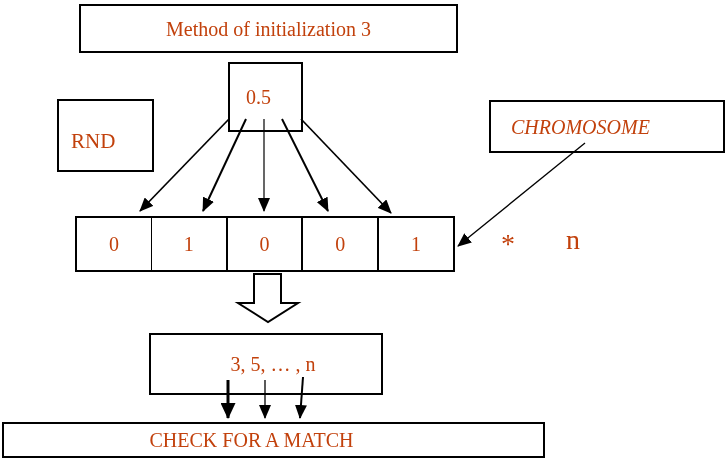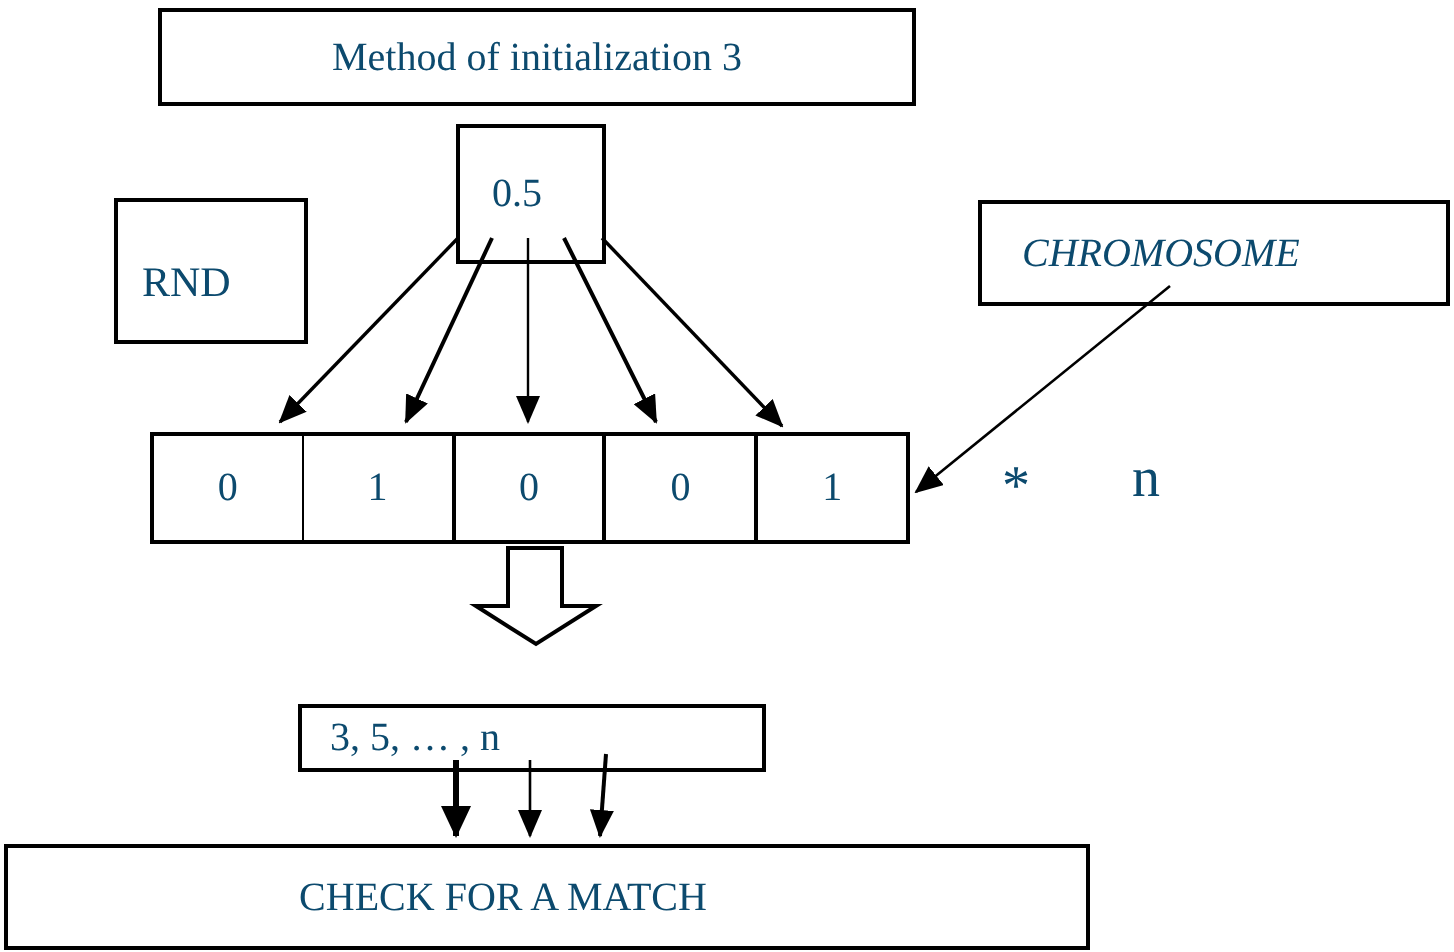--- a/index.html
+++ b/index.html
@@ -6,21 +6,21 @@
     margin: 0;
     padding: 0;
     background: #ffffff;
   }
   #canvas {
     position: relative;
     width: 727px;
     height: 476px;
     background: #ffffff;
     font-family: "Liberation Serif", "DejaVu Serif", serif;
-    color: #0c4a6e;
+    color: #c2410c;
     overflow: hidden;
   }
   .box {
     position: absolute;
     box-sizing: border-box;
     border: 2px solid #000000;
     background: #ffffff;
     display: flex;
     align-items: center;
     justify-content: center;
@@ -39,23 +39,23 @@
   .cell {
     flex: 1 1 0;
     display: flex;
     align-items: center;
     justify-content: center;
     font-size: 20px;
     border-left: 2px solid #000000;
   }
   .cell:first-child { border-left: none; }
   .cell:nth-child(2) { border-left-width: 1px; }
-  #seq-box      { left: 149px; top: 333px; width: 234px; height: 34px;
-                  justify-content: flex-start; padding-left: 14px; margin-top: 19px; }
-  #check-box    { left: 2px;   top: 422px; width: 543px; height: 53px; padding-right: 44px; }
+  #seq-box      { left: 149px; top: 333px; width: 234px; height: 62px;
+                  justify-content: center; padding-left: 14px; }
+  #check-box    { left: 2px;   top: 422px; width: 543px; height: 36px; padding-right: 44px; }
   .floating-label {
     position: absolute;
     line-height: 1;
   }
   #star-label { left: 501px; top: 230px; font-size: 28px; }
   #n-label    { left: 566px; top: 226px; font-size: 28px; }
   #arrow-layer {
     position: absolute;
     left: 0; top: 0;
     width: 727px;

